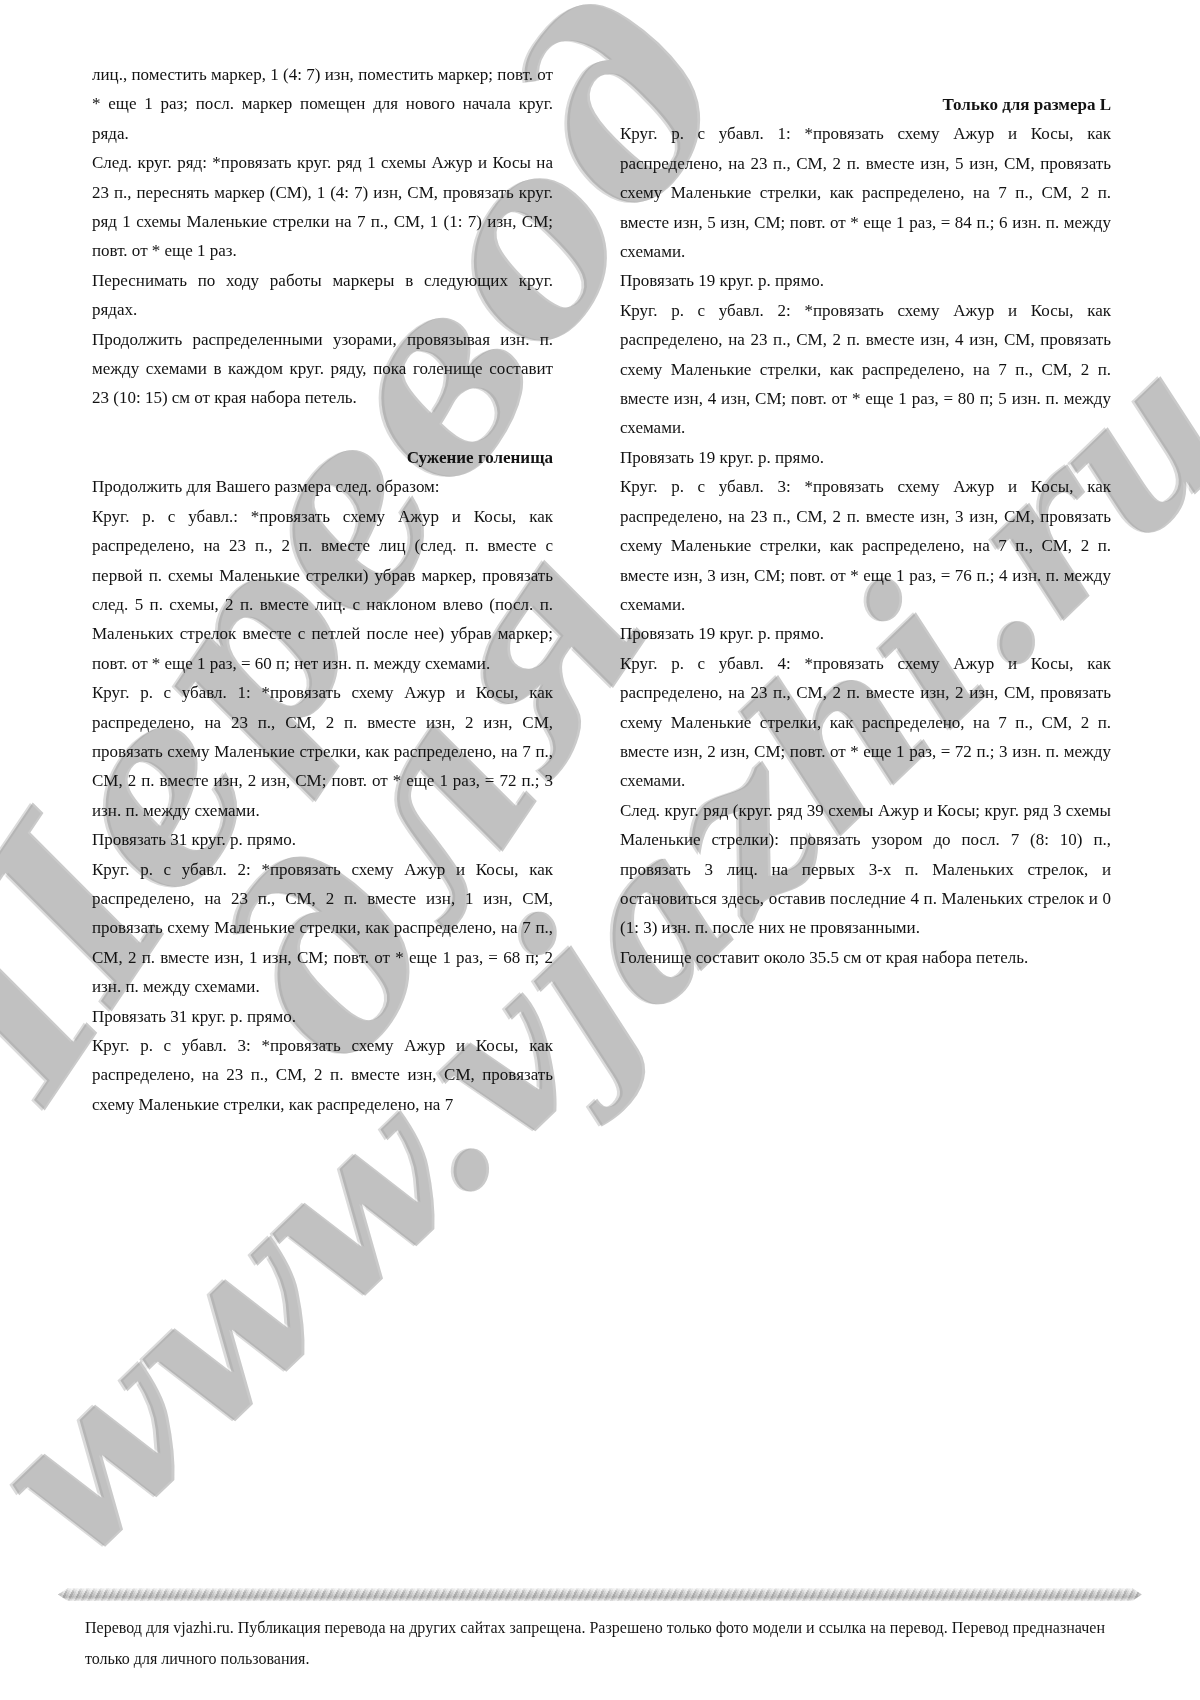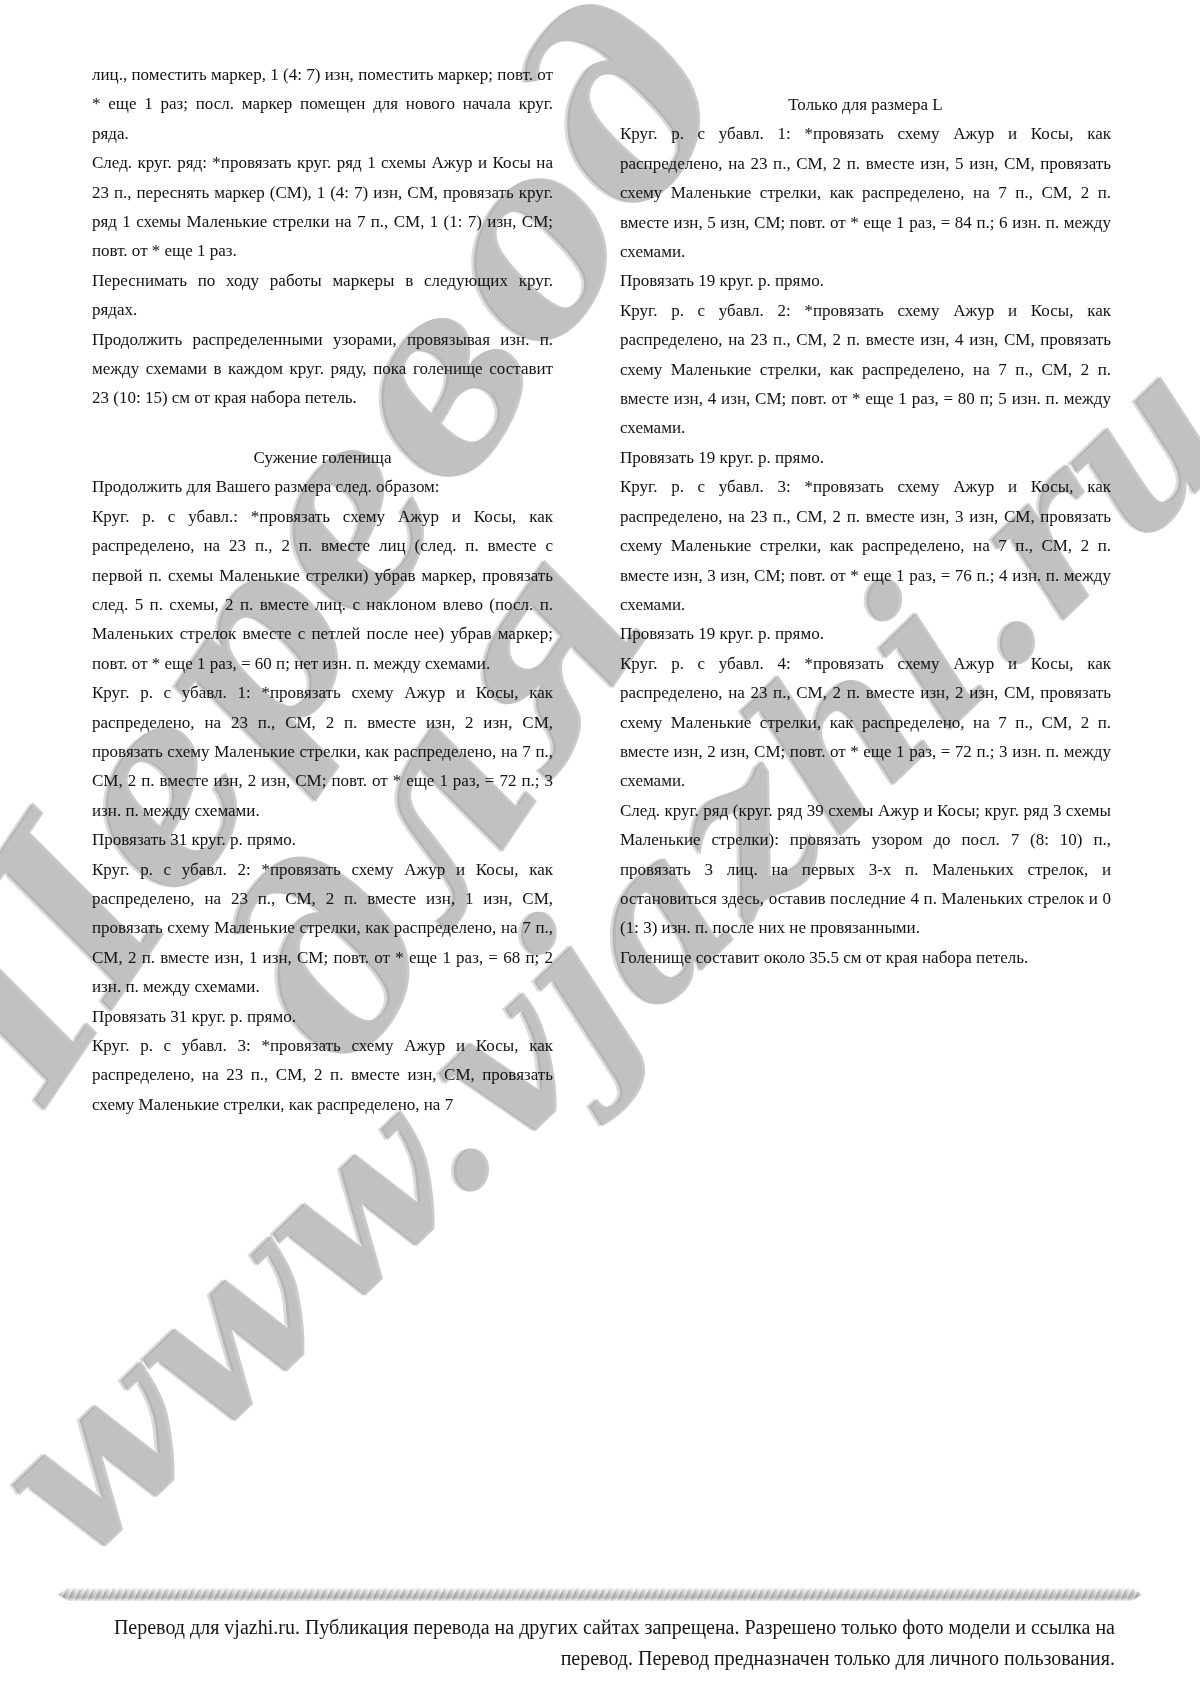--- a/index.html
+++ b/index.html
@@ -20,35 +20,35 @@
   .wm2 { left:432px; top:800px;  font-size:248px; transform:translate(-50%,-50%) rotate(-56deg); }
   .wm3 { left:612px; top:955px;  font-size:210px; transform:translate(-50%,-50%) rotate(-44deg); }
   
   .col {
     position:absolute; top:60px; z-index:1;
     font-size:17px; line-height:29.4px; text-align:justify;
   }
   .col-left  { left:92px;  width:461px; }
   .col-right { left:620px; width:491px; }
   .col p { margin:0; }
-  .col .h { font-weight:normal; margin-top:30px; text-align:center; }
+  .col .h { font-weight:bold; margin-top:30px; text-align:right; }
   .lead { font-weight:normal; }
   
   .divider {
     position:absolute; z-index:1; left:58px; top:1588px; width:1084px; height:13px;
     background:
       linear-gradient(180deg, rgba(255,255,255,0.85), rgba(255,255,255,0) 30%, rgba(90,90,90,0.25) 70%, rgba(255,255,255,0.6)),
       repeating-linear-gradient(115deg, #e6e6e6 0 2px, #b9b9b9 2px 4px, #d4d4d4 4px 6px);
     clip-path: polygon(0 50%, 10px 0, calc(100% - 10px) 0, 100% 50%, calc(100% - 10px) 100%, 10px 100%);
   }
   
   .footer {
     position:absolute; z-index:1; left:50%; top:1612px; transform:translateX(-50%);
-    width:1030px; text-align:right;
-    font-size:20px; line-height:31px; color:#161616;
+    width:1030px; text-align:left;
+    font-size:16px; line-height:31px; color:#161616;
   }
 </style>
 </head>
 <body>
 
 <span class="wm wm1">Перевод</span>
 <span class="wm wm2">для</span>
 <span class="wm wm3">www.vjazhi.ru</span>
 
 <div class="col col-left">

